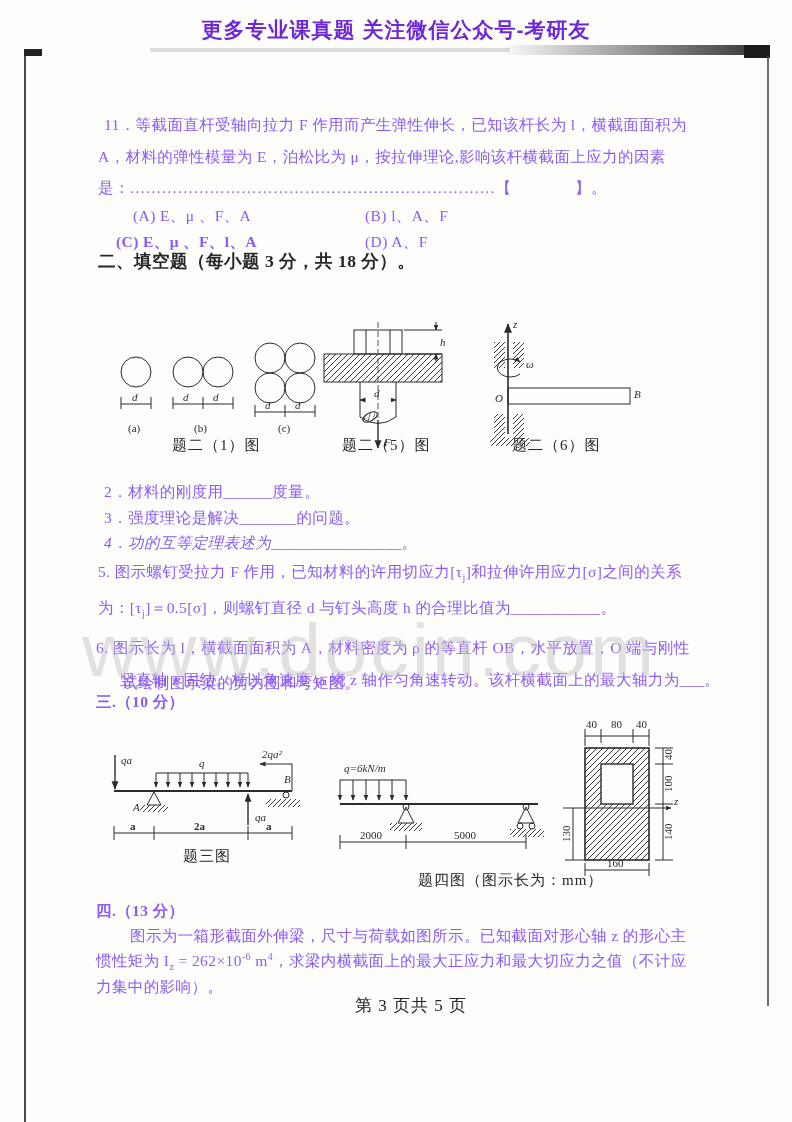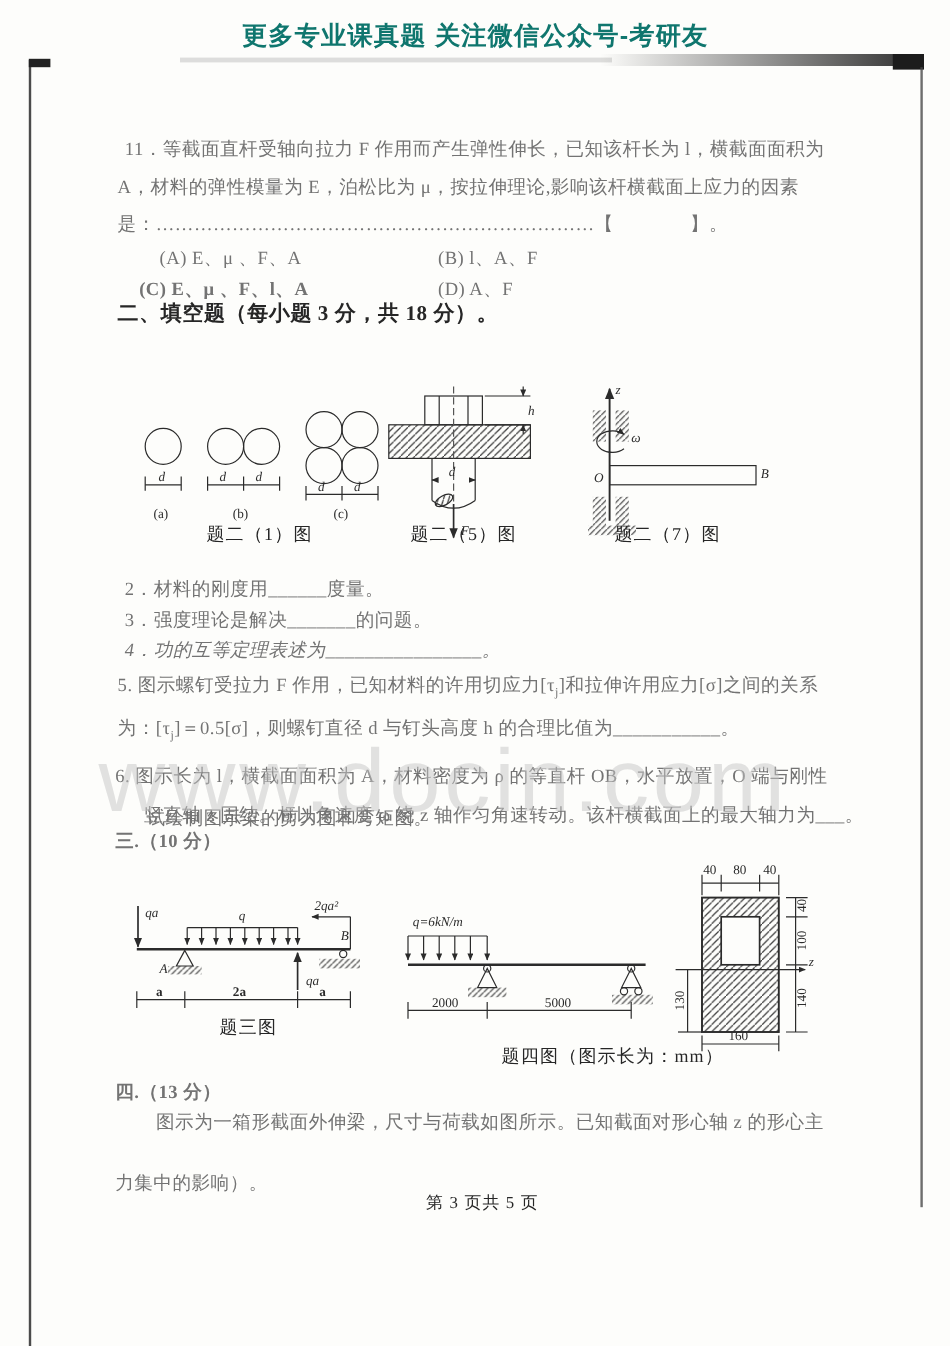--- a/index.html
+++ b/index.html
@@ -1,42 +1,42 @@
 <!DOCTYPE html>
 <html><head>
 <meta charset="utf-8">
 <style>
   html,body{margin:0;padding:0;background:#ffffff;}
   #page{position:relative;width:792px;height:1122px;background:#fdfdfb;overflow:hidden;
         font-family:"Liberation Serif","DejaVu Serif",serif;color:#262626;}
   .abs{position:absolute;}
-  .line{font-size:15.5px;line-height:1.3;letter-spacing:0.4px;white-space:nowrap;color:#737373;}
+  .line{font-size:15.5px;line-height:1.3;letter-spacing:0.4px;white-space:nowrap;color:#8b5cf6;}
   .heading{font-size:17.5px;font-weight:bold;letter-spacing:0.5px;white-space:nowrap;}
   .caption{font-size:15px;letter-spacing:1px;white-space:nowrap;}
-  .footer{font-size:14px;letter-spacing:1px;}
+  .footer{font-size:17px;letter-spacing:1px;}
   .promo{width:792px;text-align:center;font-family:"Liberation Sans","DejaVu Sans",sans-serif;
          font-weight:bold;font-size:21px;letter-spacing:1px;}
   .watermark{font-family:"Liberation Sans","DejaVu Sans",sans-serif;font-size:74px;
              letter-spacing:3px;opacity:0.5;pointer-events:none;white-space:nowrap;
              transform:scaleX(1.04);transform-origin:left center;}
   sub.m{font-size:10px;vertical-align:-4px;}
   sup.m{font-size:10px;vertical-align:6px;}
   svg{overflow:visible;}
   svg line,svg path,svg rect,svg circle,svg ellipse,svg polygon,svg polyline{stroke:#2b2b2b;fill:none;stroke-width:1;}
   svg text{font-family:"Liberation Serif","DejaVu Serif",serif;font-size:11px;fill:#2b2b2b;stroke:none;font-style:italic;}
   svg text.cjk{font-style:normal;}
   .scanline-left{background:#2b2b2b;opacity:.85;}
   .scanline-right{background:#4a4a4a;opacity:.8;}
 </style>
 </head>
 <body>
 
 <div id="page">
 
-  <div class="abs promo" style="top: 16px; left: 0px; color: #0f766e;">更多专业课真题 关注微信公众号-考研友</div>
+  <div class="abs promo" style="top: 16px; left: 0px; color: #6d28d9;">更多专业课真题 关注微信公众号-考研友</div>
 
   <div class="abs scanline-left" style="left:24px;top:50px;width:2px;height:1072px;"></div>
   <div class="abs" style="left:24px;top:49px;width:18px;height:7px;background:#222;"></div>
   <div class="abs" style="left:500px;top:45px;width:268px;height:10px;background:linear-gradient(to right,rgba(60,60,60,0),rgba(25,25,25,0.9));"></div>
   <div class="abs" style="left:150px;top:48px;width:360px;height:4px;background:rgba(110,110,110,0.22);"></div>
   <div class="abs" style="left:744px;top:45px;width:26px;height:13px;background:#1c1c1c;"></div>
   <div class="abs scanline-right" style="left:767px;top:56px;width:2px;height:950px;"></div>
 
   <div class="abs line" style="left:104px;top:115px;">11．等截面直杆受轴向拉力 F 作用而产生弹性伸长，已知该杆长为 l，横截面面积为</div>
   <div class="abs line" style="left:98px;top:147px;">A，材料的弹性模量为 E，泊松比为 μ，按拉伸理论,影响该杆横截面上应力的因素</div>
@@ -135,21 +135,21 @@
     <rect x="32" y="72" width="122" height="16"></rect>
     <text x="19" y="86">O</text>
     <text x="158" y="82">B</text>
     <rect x="18" y="98" width="11" height="24" style="fill:url(#hatchB);stroke:none;"></rect>
     <rect x="37" y="98" width="11" height="24" style="fill:url(#hatchB);stroke:none;"></rect>
     <rect x="14" y="122" width="40" height="8" style="fill:url(#hatchB);stroke:none;"></rect>
   </svg>
 
   <div class="abs caption" style="left:172px;top:436px;">题二（1）图</div>
   <div class="abs caption" style="left:342px;top:436px;">题二（5）图</div>
-  <div class="abs caption" style="left:512px;top:436px;">题二（7）图</div>
+  <div class="abs caption" style="left:512px;top:436px;">题二（6）图</div>
 
   <div class="abs line" style="left:104px;top:482px;">2．材料的刚度用______度量。</div>
   <div class="abs line" style="left:104px;top:508px;">3．强度理论是解决_______的问题。</div>
   <div class="abs line" style="left:104px;top:533px;font-style:italic;">4．功的互等定理表述为________________。</div>
   <div class="abs line" style="left:98px;top:562px;"><span>5. 图示螺钉受拉力 F 作用，已知材料的许用切应力[τ</span><sub class="m">j</sub><span>]和拉伸许用应力[σ]之间的关系</span></div>
   <div class="abs line" style="left:98px;top:598px;"><span>为：[τ</span><sub class="m">j</sub><span>]＝0.5[σ]，则螺钉直径 d 与钉头高度 h 的合理比值为___________。</span></div>
   <div class="abs line" style="left:96px;top:638px;">6. 图示长为 l，横截面面积为 A，材料密度为 ρ 的等直杆 OB，水平放置，O 端与刚性</div>
   <div class="abs line" style="left:96px;top:670px;margin-left:24px;">竖直轴 z 固结。杆以角速度 ω 绕 z 轴作匀角速转动。该杆横截面上的最大轴力为___。</div>
 
   <div class="abs line" style="left:96px;top:692px;font-weight:600;">三.（10 分）</div>
@@ -284,19 +284,20 @@
     <line x1="52" y1="147" x2="52" y2="160"></line>
       <line x1="116" y1="147" x2="116" y2="160"></line>
     <text x="74" y="151" class="cjk">160</text>
   </svg>
 
   <div class="abs caption" style="left:183px;top:847px;">题三图</div>
   <div class="abs caption" style="left:418px;top:871px;">题四图（图示长为：mm）</div>
 
   <div class="abs line" style="left:96px;top:901px;font-weight:600;">四.（13 分）</div>
   <div class="abs line" style="left:130px;top:926px;">图示为一箱形截面外伸梁，尺寸与荷载如图所示。已知截面对形心轴 z 的形心主</div>
+  <div class="abs line" style="left:96px;top:950px;"><span>惯性矩为 I</span><sub class="m">z</sub><span> = 262×10</span><sup class="m">-6</sup><span> m</span><sup class="m">4</sup><span>，求梁内横截面上的最大正应力和最大切应力之值（不计应</span></div>
   <div class="abs line" style="left:96px;top:977px;">力集中的影响）。</div>
 
   <div class="abs footer" style="left:355px;top:994px;">第 3 页共 5 页</div>
 
   <div class="abs watermark" style="left: 82px; top: 608px; color: rgb(198, 198, 198);">www.docin.com</div>
 
 </div>
 
 </body></html>

